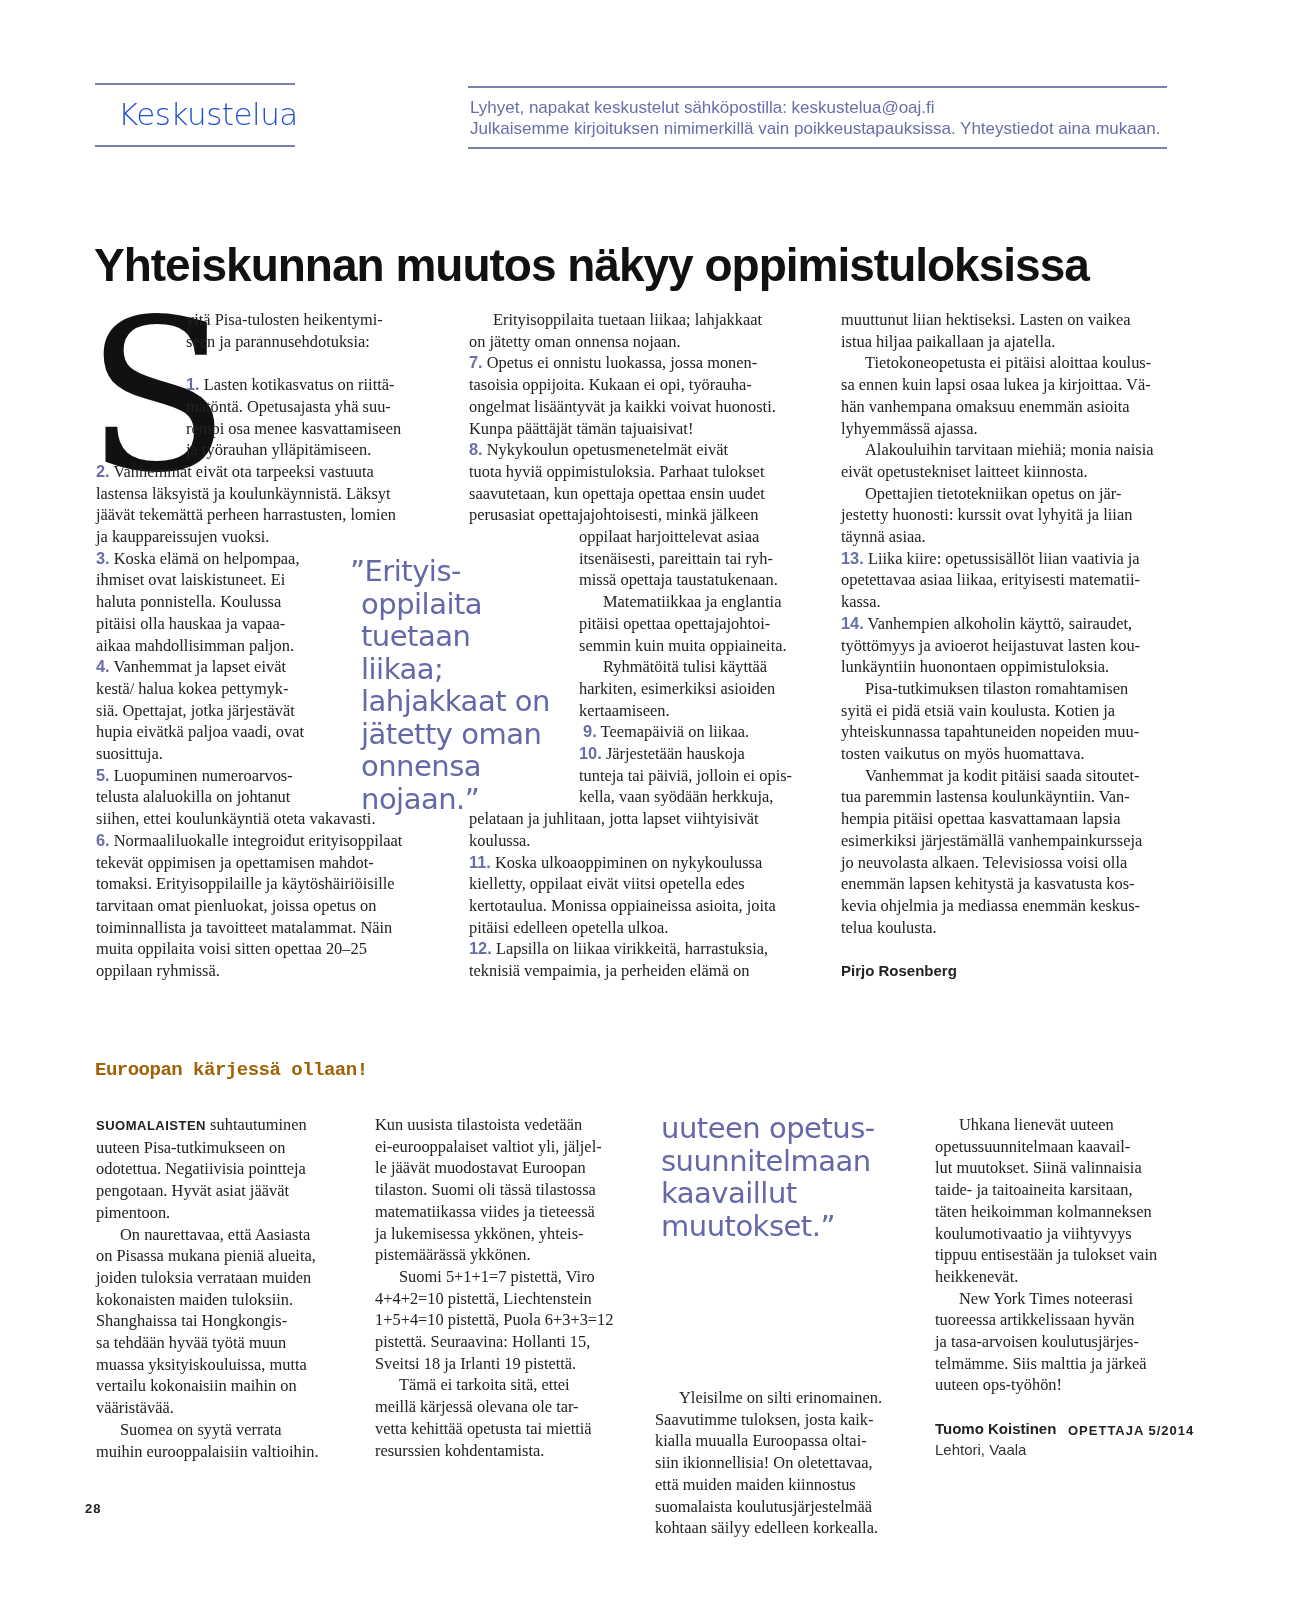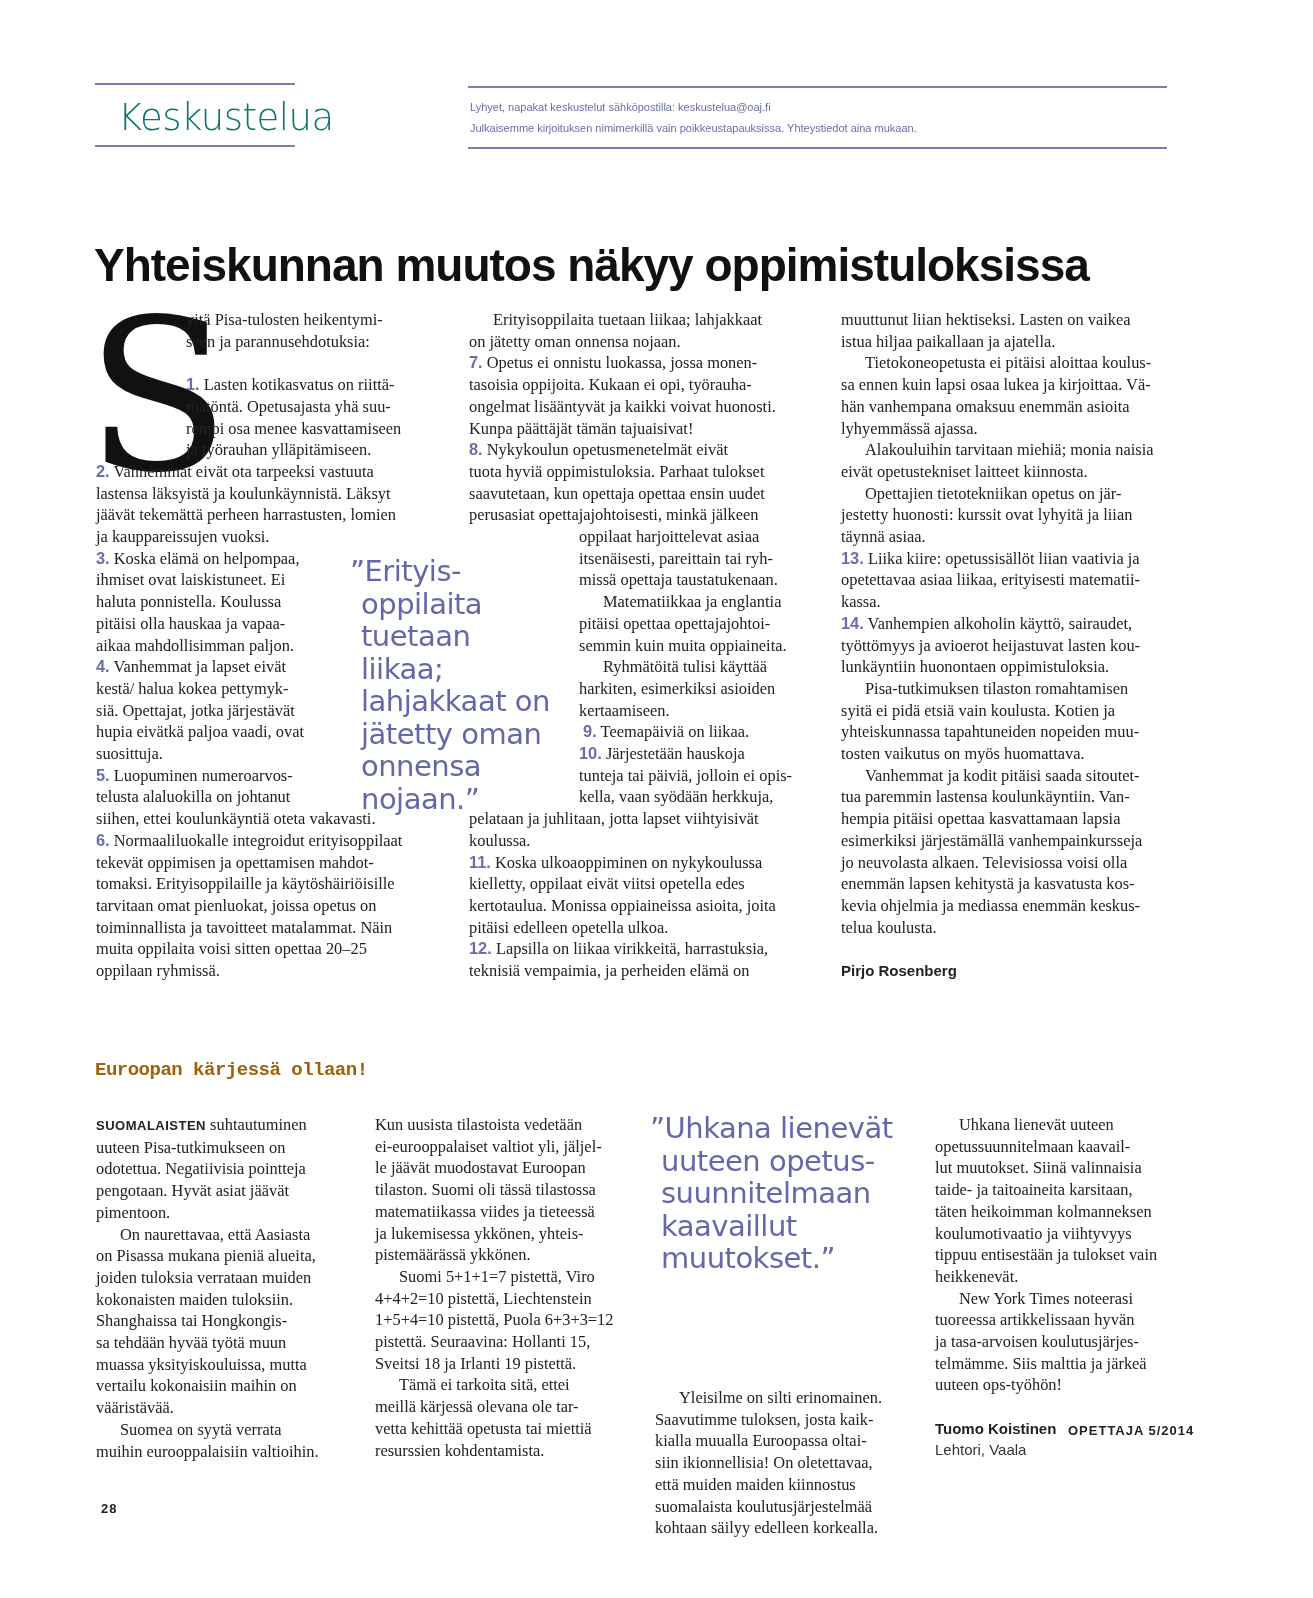--- a/index.html
+++ b/index.html
@@ -1,20 +1,20 @@
 <!DOCTYPE html>
 <html><head>
 <meta charset="utf-8">
 <style>
   html, body { margin: 0; padding: 0; background: #ffffff; }
   body { width: 1313px; height: 1598px; position: relative; overflow: hidden; color: #1a1a1a; }
   .abs { position: absolute; }
   .rule { position: absolute; height: 2px; background: #7a7fae; }
-  .section-label { font-family: "DejaVu Sans", sans-serif; font-size: 37px; color: #0f766e; font-weight: 300; letter-spacing: -0.5px; }
-  .info-line { font-family: "Liberation Sans", sans-serif; font-size: 11px; color: #6a6ea8; line-height: 21px; }
+  .section-label { font-family: "DejaVu Sans", sans-serif; font-size: 31px; color: #1d4ed8; font-weight: 300; letter-spacing: -0.5px; }
+  .info-line { font-family: "Liberation Sans", sans-serif; font-size: 17px; color: #6a6ea8; line-height: 21px; }
   .headline { font-family: "Liberation Sans", sans-serif; font-weight: bold; font-size: 46px; letter-spacing: -1px; color: #111; margin-top: 20px; }
   .subhead { font-family: Liberation Mono, monospace; font-weight: bold; font-size: 19px; letter-spacing: -0.5px; color: #a16207; }
   .body-text { font-family: "Liberation Serif", serif; font-size: 16.4px; line-height: 21.7px; color: #222; }
   .body-text p { margin: 0; }
   .indent { text-indent: 24px; }
   .num { font-family: "Liberation Sans", sans-serif; font-weight: bold; color: #6a6ea8; }
   .pull-quote { font-family: "DejaVu Sans", sans-serif; font-weight: 400; color: #6468a8; font-size: 29px; line-height: 32.5px; letter-spacing: -0.5px; }
   .byline { font-family: "Liberation Sans", sans-serif; font-weight: bold; font-size: 15px; color: #222; }
   .byline-sub { font-family: "Liberation Sans", sans-serif; font-size: 15px; color: #333; }
   .folio { font-family: "Liberation Sans", sans-serif; font-weight: bold; font-size: 13px; color: #222; letter-spacing: 1px; }
@@ -186,21 +186,20 @@
   <p>1+5+4=10 pistettä, Puola 6+3+3=12</p>
   <p>pistettä. Seuraavina: Hollanti 15,</p>
   <p>Sveitsi 18 ja Irlanti 19 pistettä.</p>
   <p class="indent">Tämä ei tarkoita sitä, ettei</p>
   <p>meillä kärjessä olevana ole tar-</p>
   <p>vetta kehittää opetusta tai miettiä</p>
   <p>resurssien kohdentamista.</p>
 </div>
 
 <div class="abs pull-quote" style="left:650px; top:1112px; width:270px;">
-  <div>”Uhkana lienevät</div>
   <div style="padding-left:11px;">uuteen opetus-</div>
   <div style="padding-left:11px;">suunnitelmaan</div>
   <div style="padding-left:11px;">kaavaillut</div>
   <div style="padding-left:11px;">muutokset.”</div>
 </div>
 
 <div class="abs body-text" style="left:655px; top:1387px; width:270px;">
   <p class="indent">Yleisilme on silti erinomainen.</p>
   <p>Saavutimme tuloksen, josta kaik-</p>
   <p>kialla muualla Euroopassa oltai-</p>
@@ -221,14 +220,14 @@
   <p>heikkenevät.</p>
   <p class="indent">New York Times noteerasi</p>
   <p>tuoreessa artikkelissaan hyvän</p>
   <p>ja tasa-arvoisen koulutusjärjes-</p>
   <p>telmämme. Siis malttia ja järkeä</p>
   <p>uuteen ops-työhön!</p>
 </div>
 <div class="abs byline" style="left:935px; top:1420px;">Tuomo Koistinen</div>
 <div class="abs byline-sub" style="left:935px; top:1441px;">Lehtori, Vaala</div>
 
-<div class="abs folio" style="left:101px; top:1501px;">28</div>
+<div class="abs folio" style="left:85px; top:1501px;">28</div>
 <div class="abs folio" style="left:1068px; top:1423px;">OPETTAJA 5/2014</div>
 
 </body></html>

